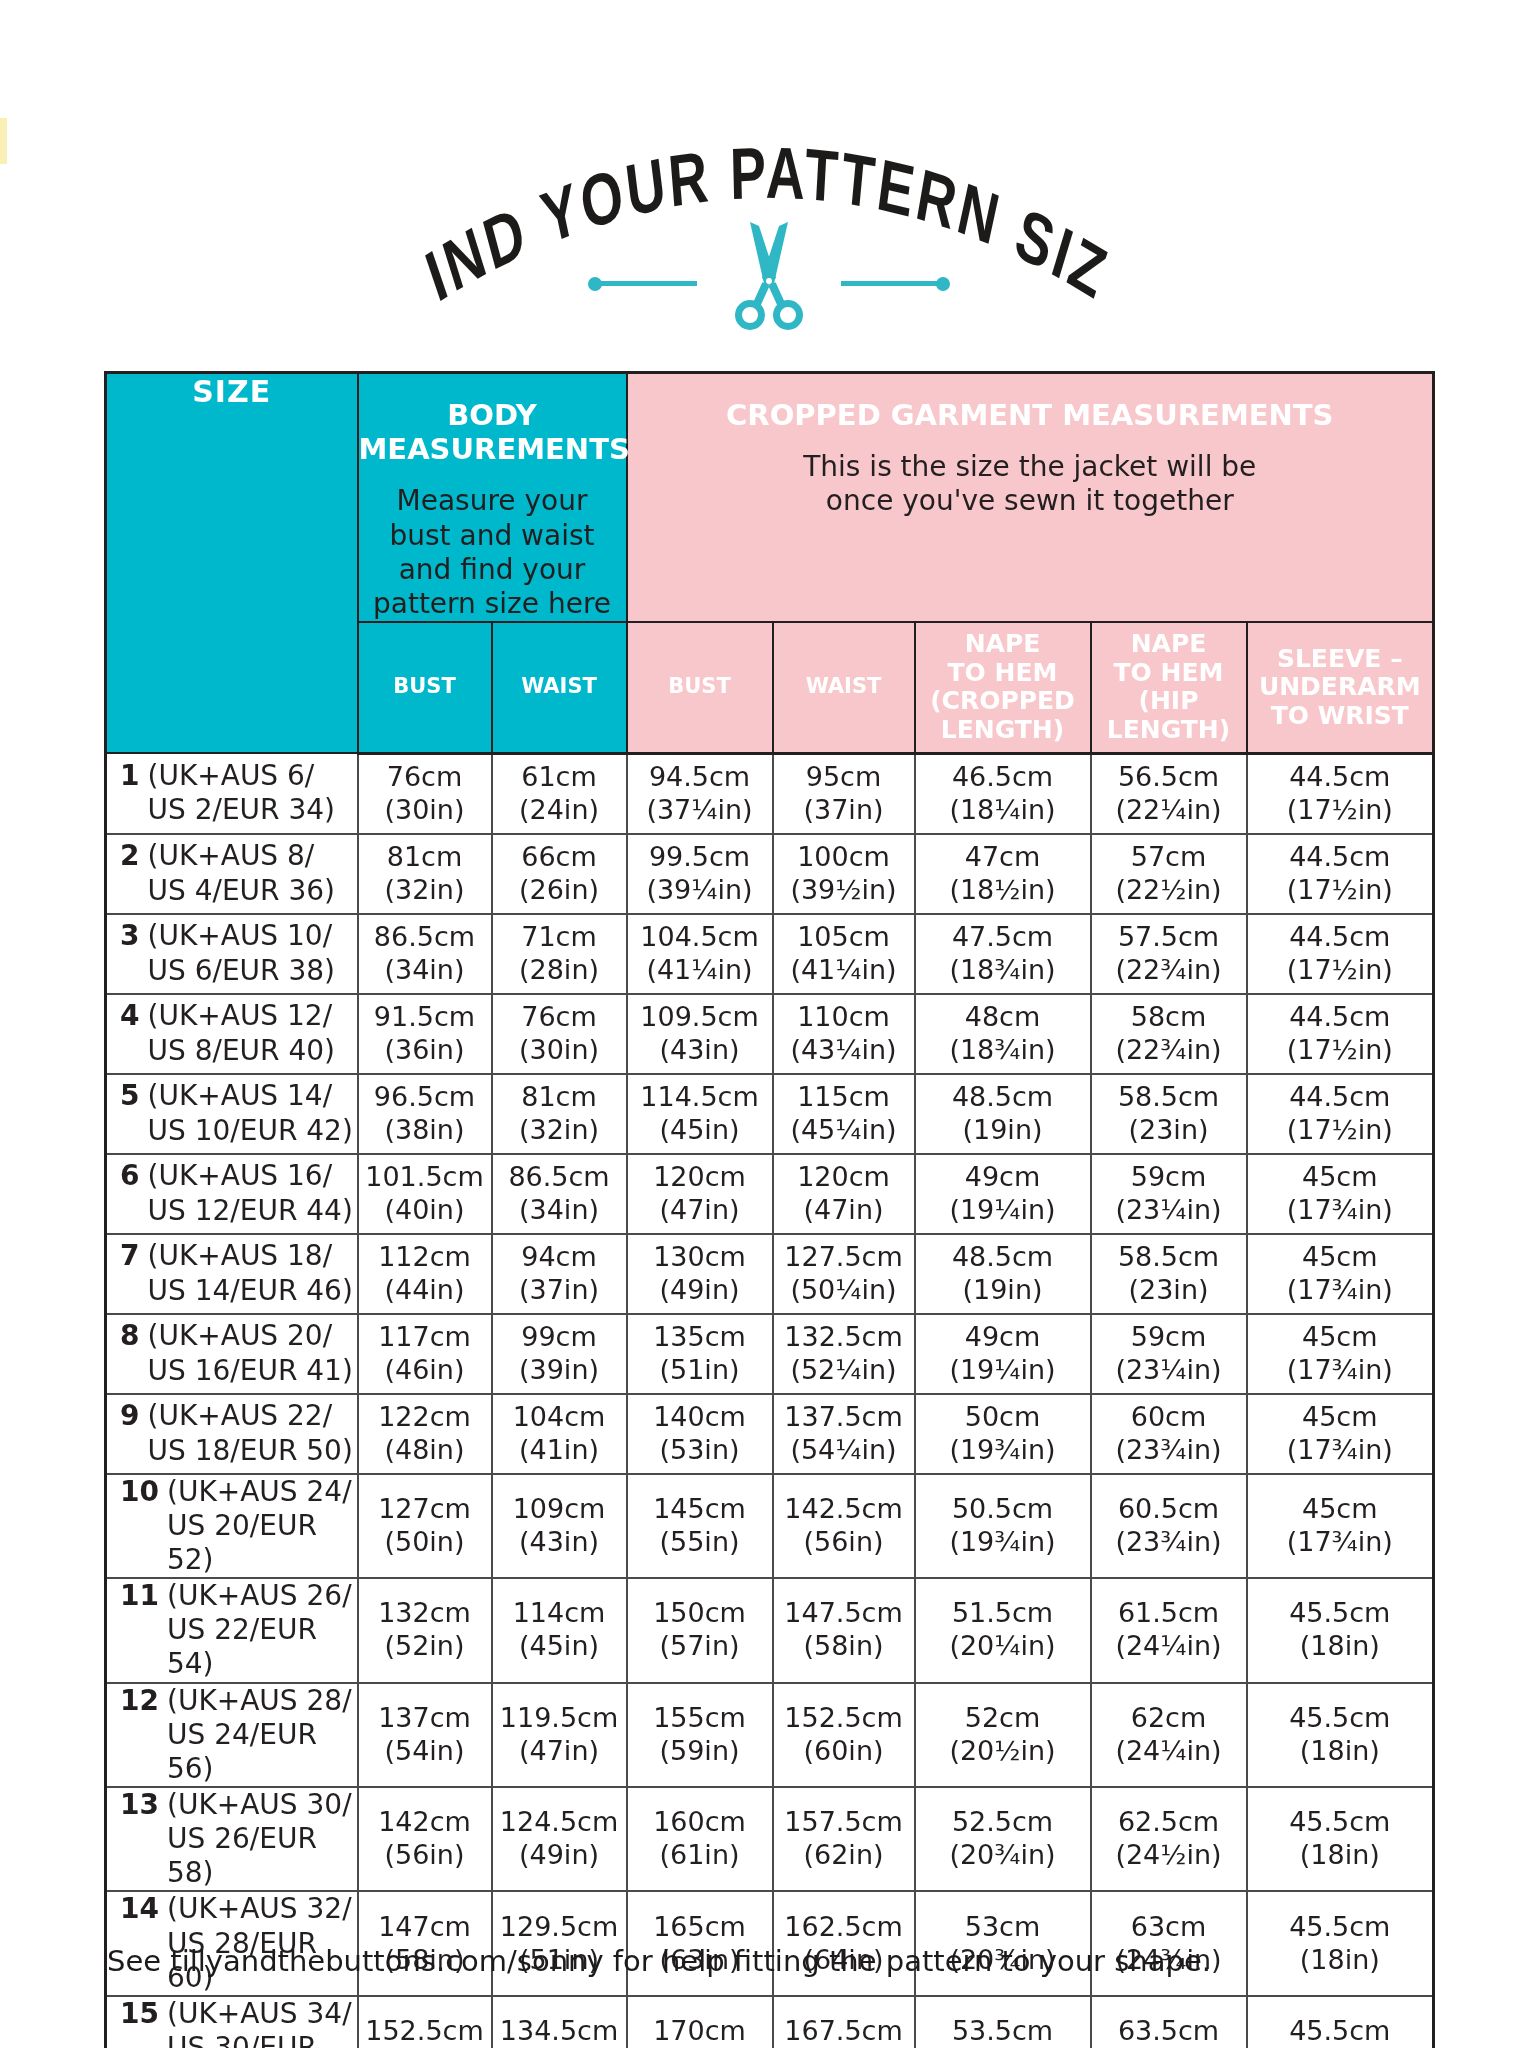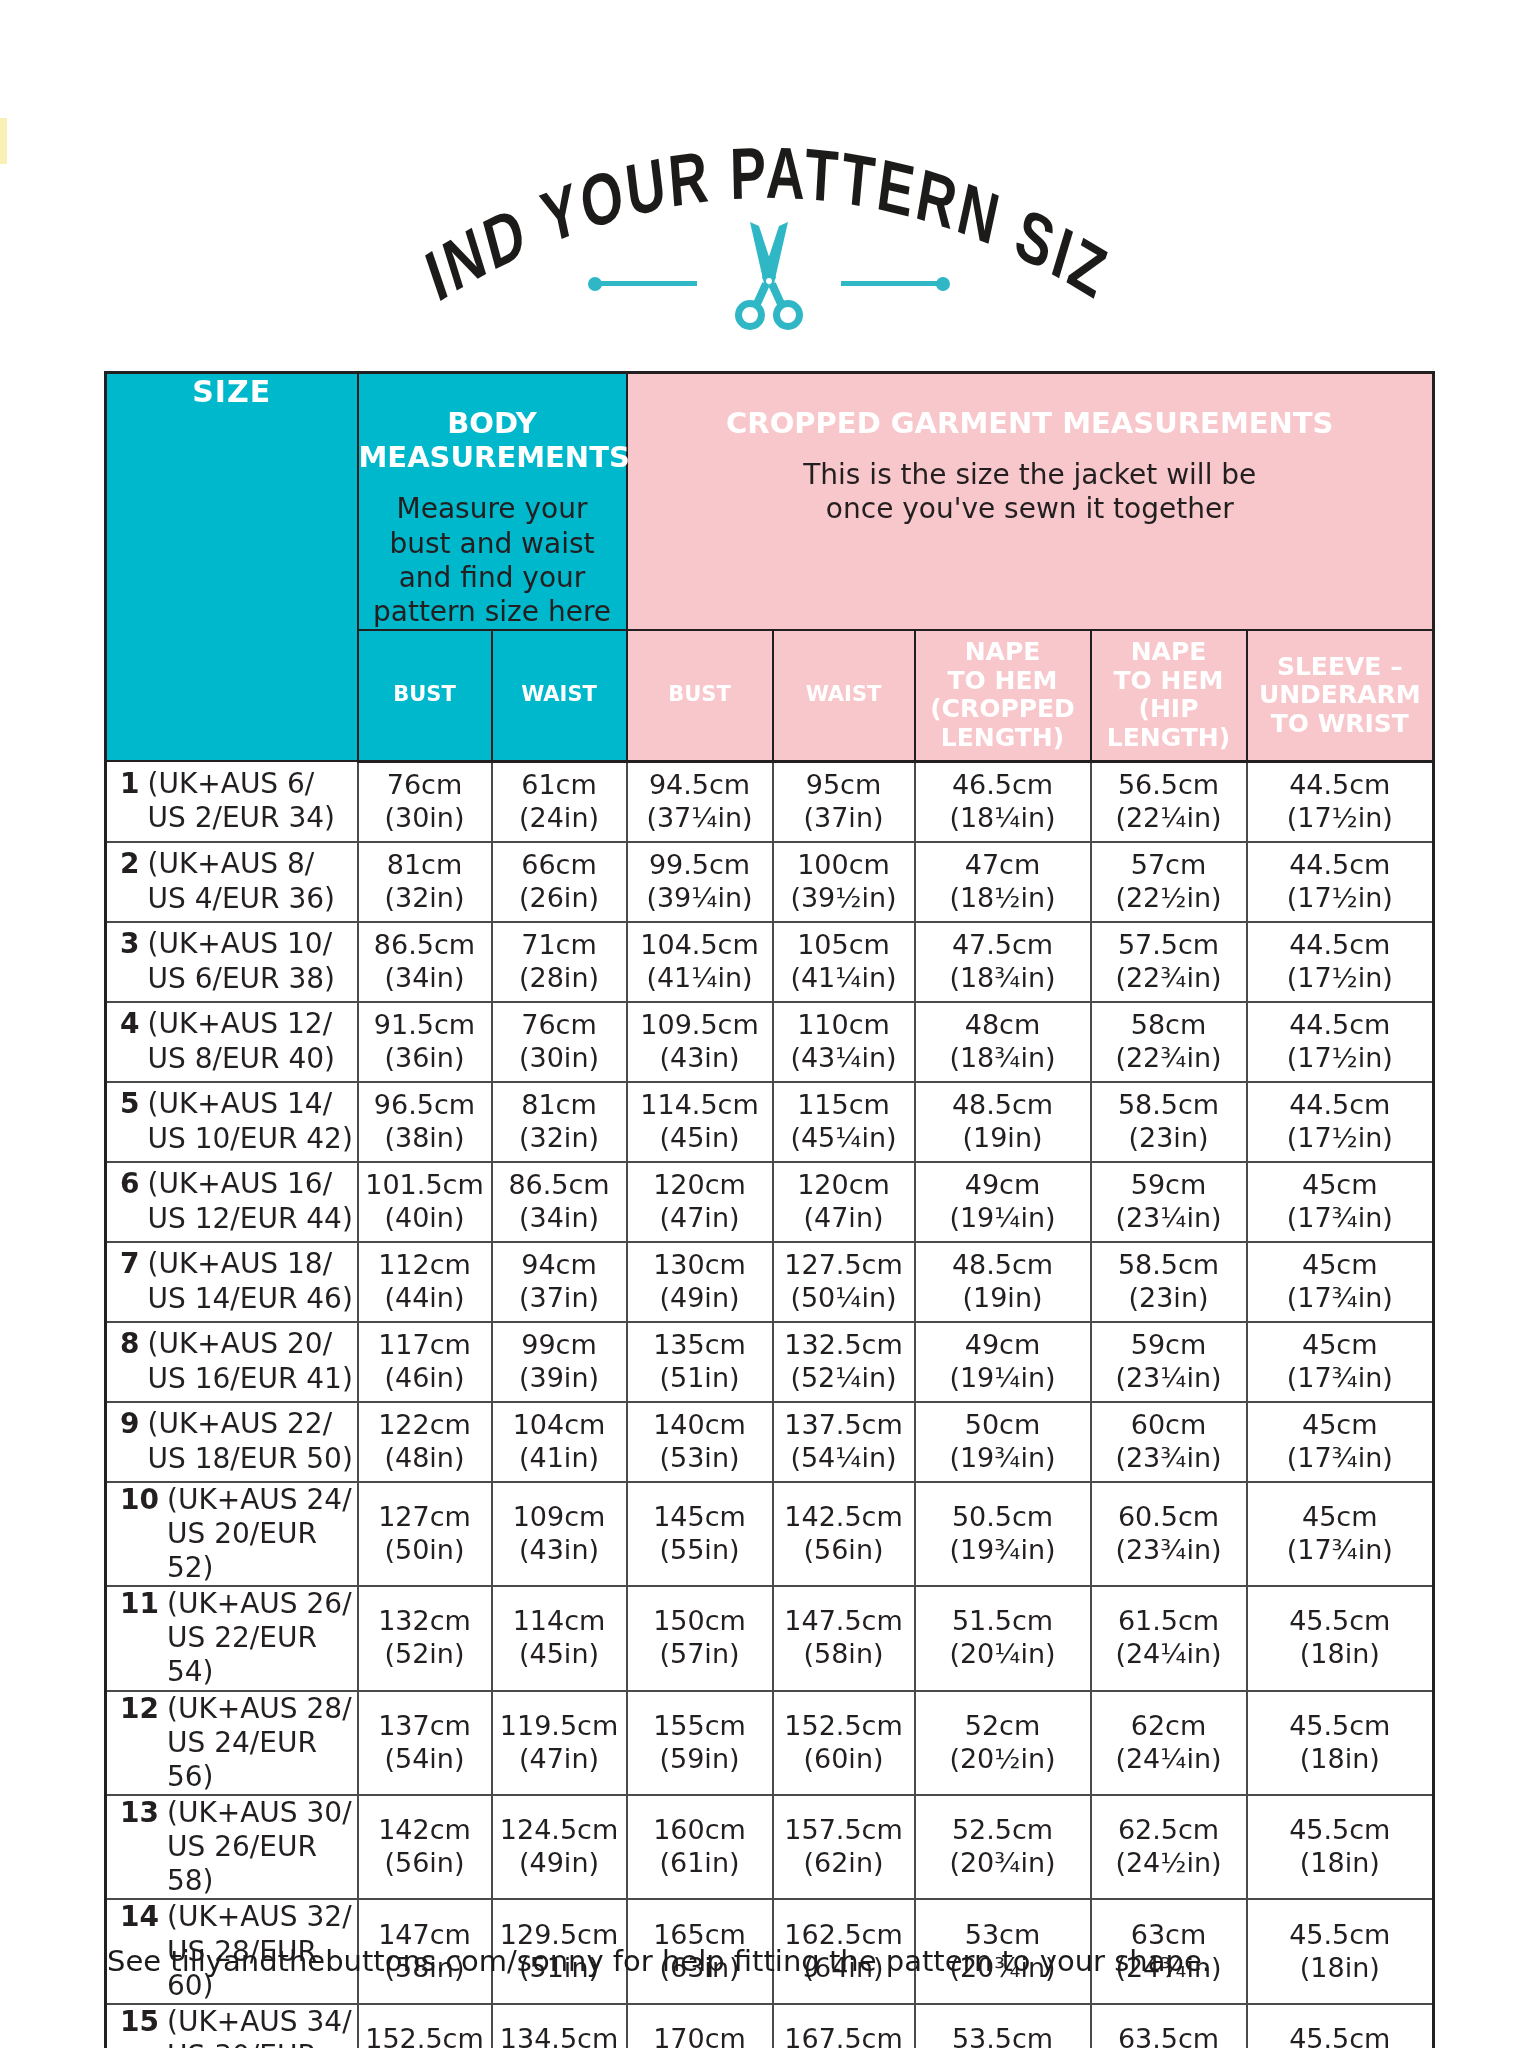--- a/index.html
+++ b/index.html
@@ -34,21 +34,21 @@
   .size-table{
     position:absolute;left:104px;top:371px;width:1328px;
     border-collapse:collapse;table-layout:fixed;border:3px solid var(--ink);
   }
   .teal-bg{background:var(--teal)}
   .pink-bg{background:var(--pink)}
   thead th{border:2px solid var(--ink);padding:0;font-weight:bold;color:#fff;vertical-align:middle}
   tr.band1{height:218px}
   tr.band2{height:131px}
   .size-th{font-size:30px;letter-spacing:1px;vertical-align:top;}
-  .group-cell{vertical-align:top;padding-top:32px}
+  .group-cell{vertical-align:top;padding-top:24px}
   .group-title{font-size:29px;font-weight:bold;color:#fff;line-height:1.18;white-space:pre-line}
   .group-sub{font-size:28px;font-weight:normal;color:var(--ink);line-height:1.22;white-space:pre-line;margin-top:18px}
   tr.band2 th{font-size:21px;line-height:1.14;white-space:pre-line;border-bottom:3px solid var(--ink)}
   tr.band2 th.small{font-size:25px}
   tbody td{
     border:2px solid var(--grid);height:78px;padding:0;text-align:center;
     font-size:27px;line-height:1.22;color:var(--ink);
   }
   td.size-cell{text-align:left;padding-left:13px;font-size:28px}
   .size-inner{display:flex;align-items:flex-start;gap:8px}

